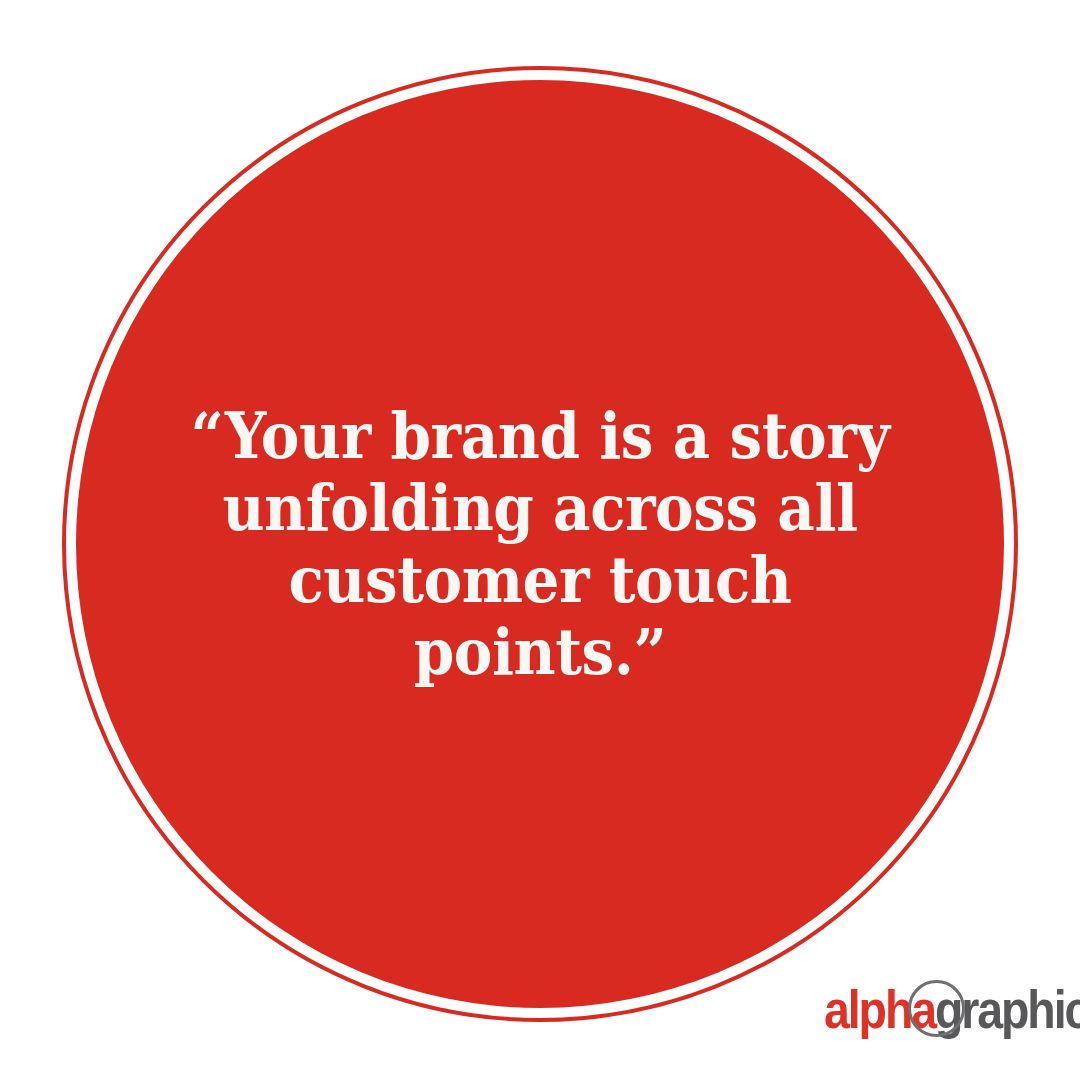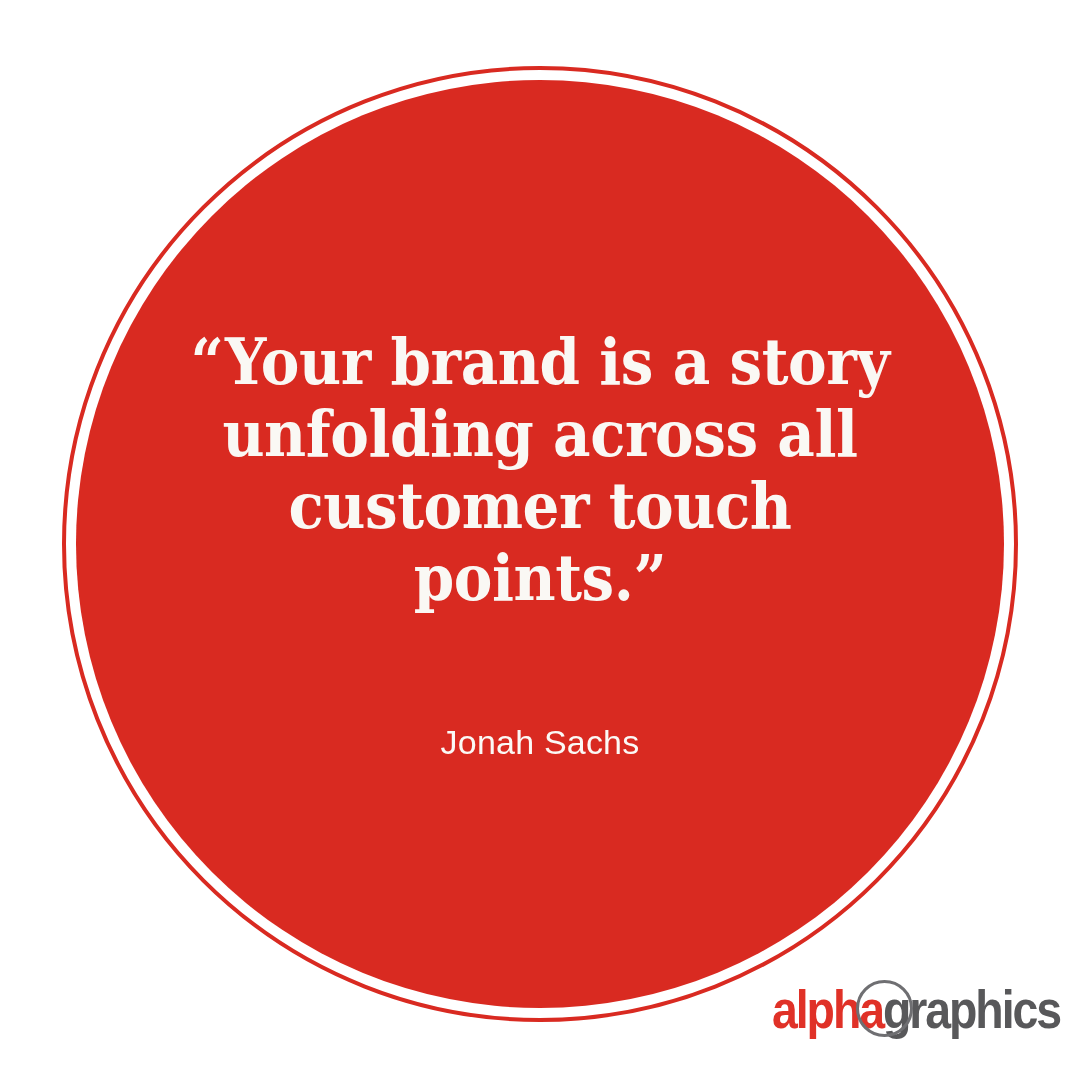--- a/index.html
+++ b/index.html
@@ -90,21 +90,21 @@
     font-family: "Liberation Sans", sans-serif;
     font-weight: 400;
     font-size: 34px;
     line-height: 40px;
     letter-spacing: 0.2px;
   }
 
   
   .logo {
     position: absolute;
-    left: 772px;
+    left: 824px;
     top: 978px;
     width: 244px;
     height: 62px;
   }
 
   .logo-wordmark {
     position: absolute;
     left: 0;
     top: 0;
     width: 244px;
@@ -144,21 +144,20 @@
 
   <div class="badge">
 
     <div class="badge-ring"></div>
     <div class="badge-disc"></div>
 
     <div class="quote-block">
       <p class="quote-text">“Your brand is a story
 unfolding across all
 customer touch points.”</p>
-      <p class="quote-attrib">Jonah Sachs</p>
     </div>
 
   </div>
 
   <div class="logo">
     <div class="logo-wordmark">
       <span class="logo-alpha">alpha</span>
         <span class="logo-graphics">graphics</span>
     </div>
     <div class="logo-circle"></div>

